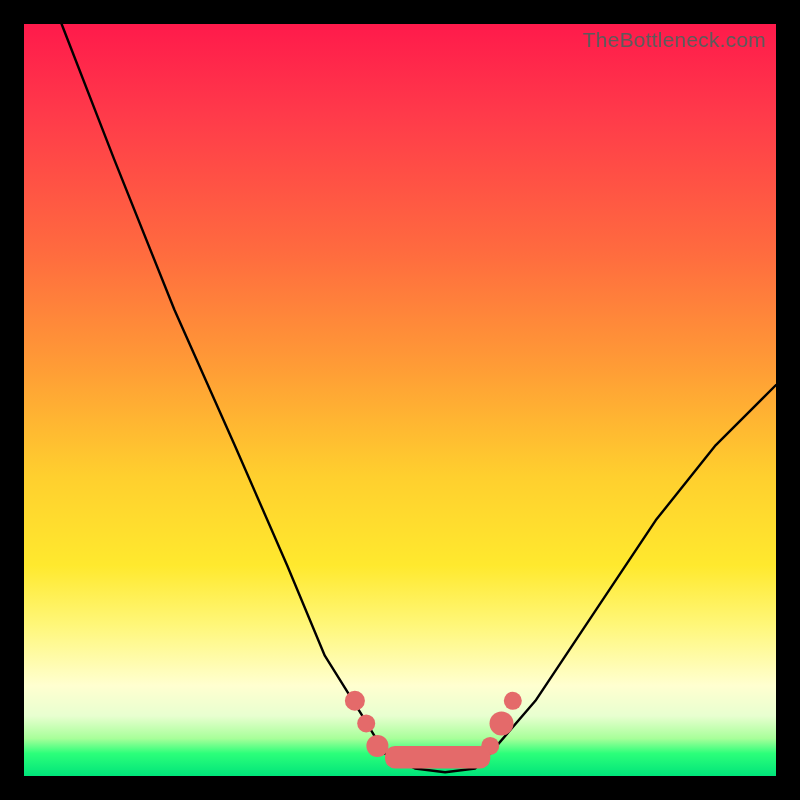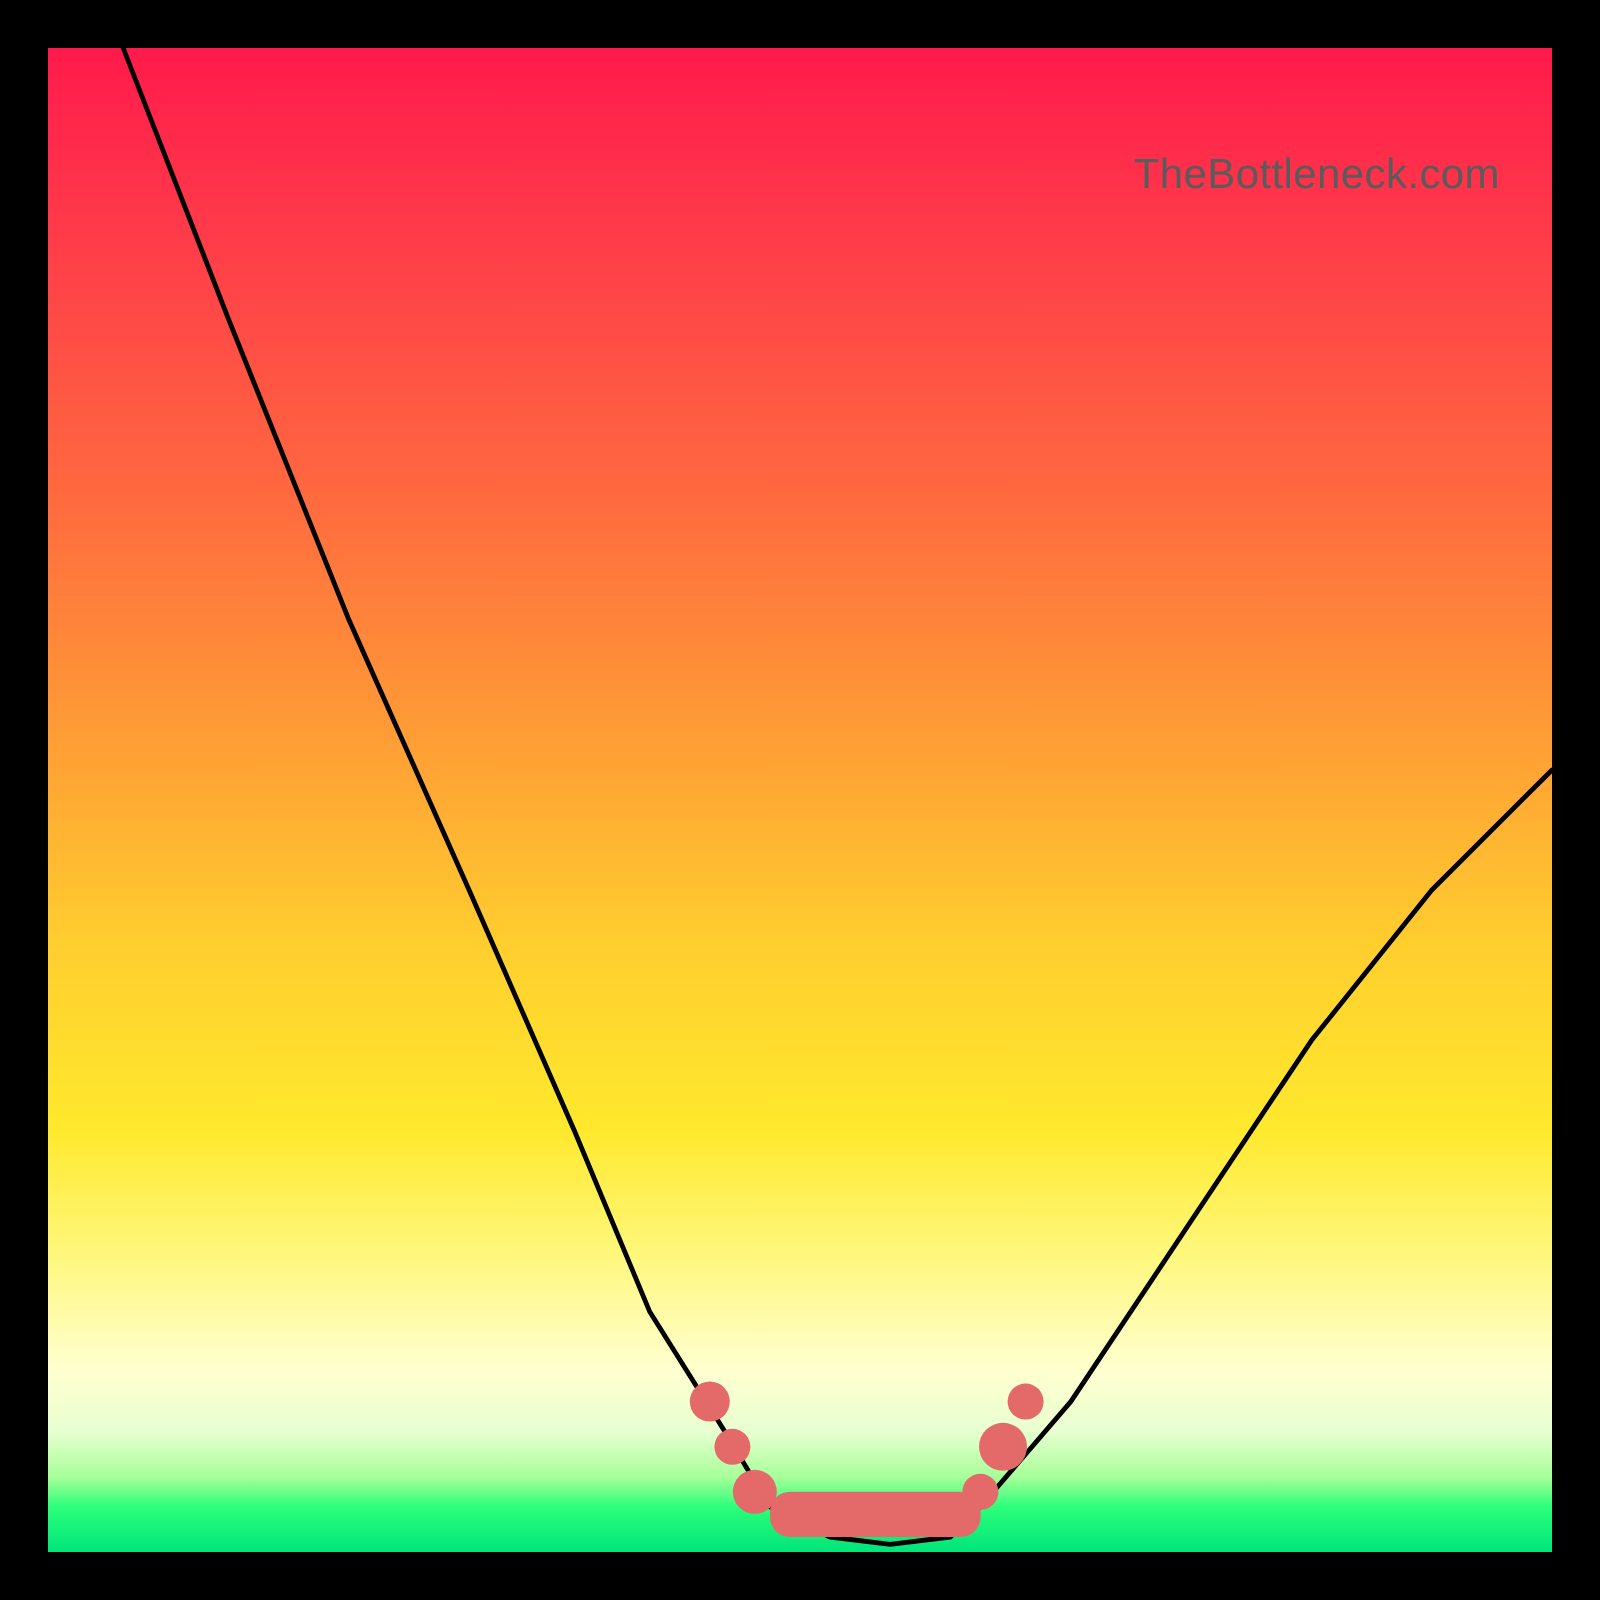--- a/index.html
+++ b/index.html
@@ -36,27 +36,26 @@
       #ffffd0 88%,
       #e8ffd0 92%,
       #a8ff9a 95%,
       #2cff7a 97%,
       #00e47a 100%
     );
   }
   .watermark {
     position: absolute;
     top: 4px;
-    right: 26px;
+    right: 10px;
     color: #5b5b5b;
     font-size: 21px;
     font-weight: 500;
     letter-spacing: 0.2px;
     user-select: none;
-    margin-top: 48px;
   }
   svg.curve {
     position: absolute;
     left: 0; top: 0;
     width: 752px;
     height: 752px;
     overflow: visible;
   }
   .line {
     fill: none;

